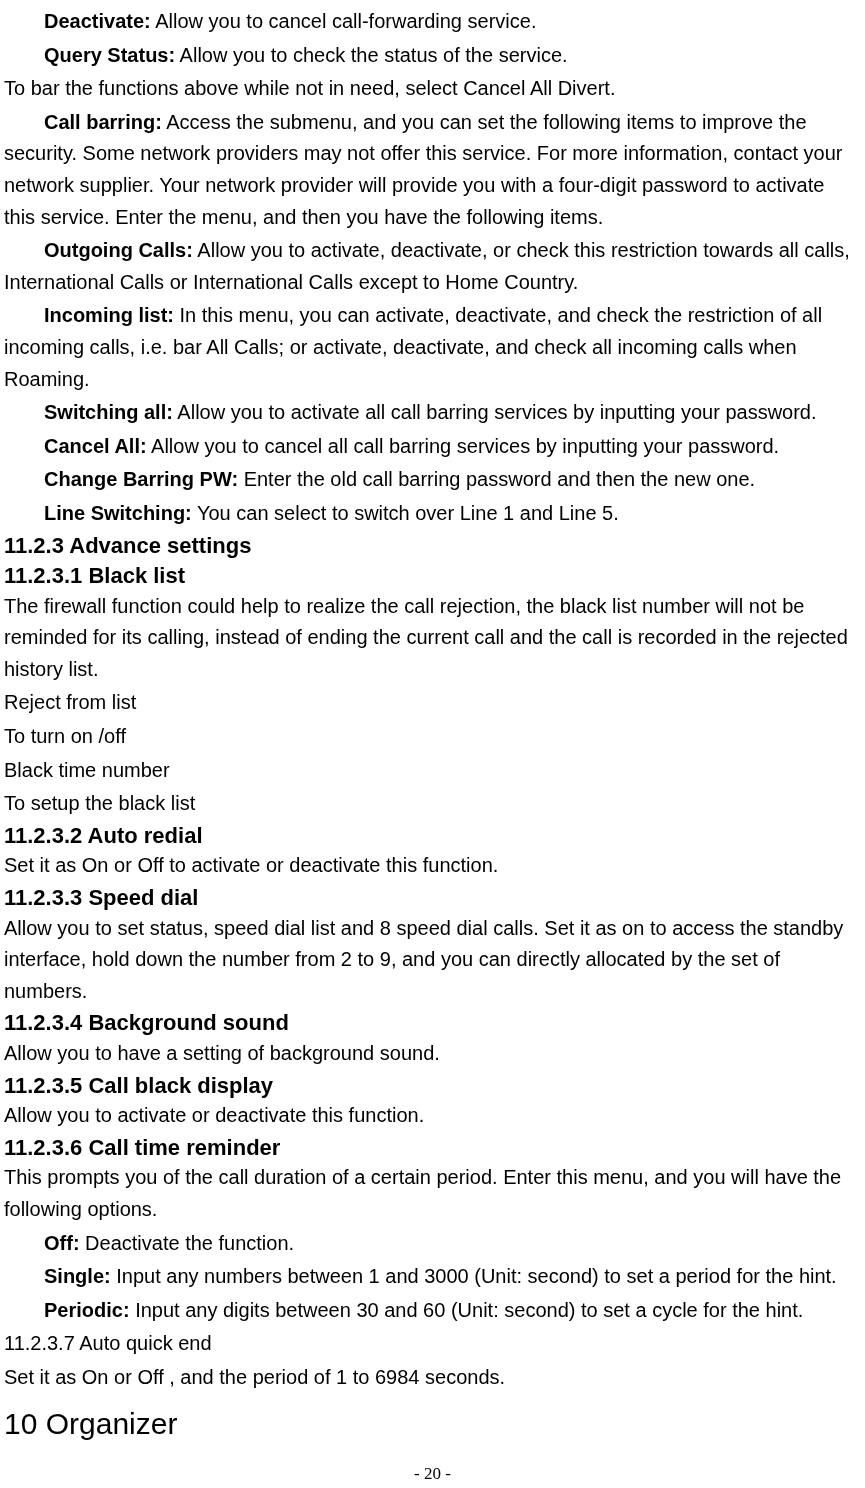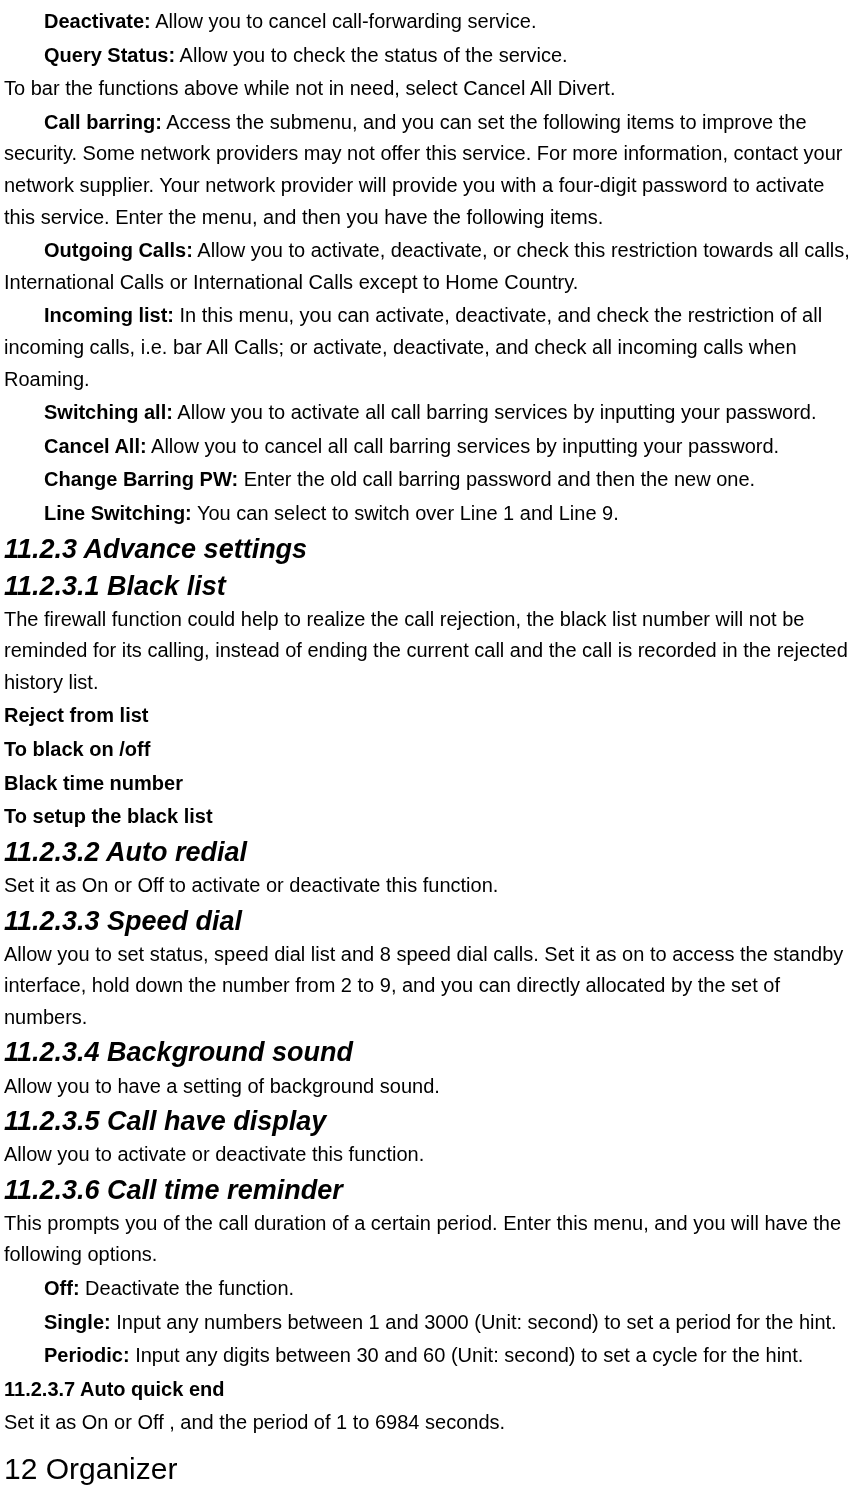--- a/index.html
+++ b/index.html
@@ -11,79 +11,78 @@
       color: #000;
       background: #fff;
       margin: 0;
       padding: 6px 4px 20px 4px;
       width: 865px;
     }
     .para { margin: 0 0 2px 0; }
     .bold-label { font-weight: bold; margin-left: 40px; }
     .h3 {
       font-weight: bold;
-      font-size: 27px;
+      font-size: 22px;
       line-height: 1.3;
       margin: 2px 0 0 0;
-      font-style: italic;
     }
     .h2 {
       font-weight: normal;
       font-size: 30px;
       line-height: 1.3;
       margin: 10px 0 8px 0;
     }
     .bold-line {
-      font-weight: bold;
+      font-weight: normal;
     }
     .footer {
       text-align: center;
       font-family: "Times New Roman", Times, serif;
       font-size: 17px;
       margin-top: 18px;
     }
   </style>
 </head>
 <body>
 
 <div class="para"><span class="bold-label">Deactivate:</span><span> Allow you to cancel call-forwarding service.</span></div>
 <div class="para"><span class="bold-label">Query Status:</span><span> Allow you to check the status of the service.</span></div>
 <div class="para"><span>To bar the functions above while not in need, select Cancel All Divert.</span></div>
 <div class="para"><span class="bold-label">Call barring:</span><span> Access the submenu, and you can set the following items to improve the security. Some network providers may not offer this service. For more information, contact your network supplier. Your network provider will provide you with a four-digit password to activate this service. Enter the menu, and then you have the following items.</span></div>
 <div class="para"><span class="bold-label">Outgoing Calls:</span><span> Allow you to activate, deactivate, or check this restriction towards all calls, International Calls or International Calls except to Home Country.</span></div>
 <div class="para"><span class="bold-label">Incoming list:</span><span> In this menu, you can activate, deactivate, and check the restriction of all incoming calls, i.e. bar All Calls; or activate, deactivate, and check all incoming calls when Roaming.</span></div>
 <div class="para"><span class="bold-label">Switching all:</span><span> Allow you to activate all call barring services by inputting your password.</span></div>
 <div class="para"><span class="bold-label">Cancel All:</span><span> Allow you to cancel all call barring services by inputting your password.</span></div>
 <div class="para"><span class="bold-label">Change Barring PW:</span><span> Enter the old call barring password and then the new one.</span></div>
-<div class="para"><span class="bold-label">Line Switching:</span><span> You can select to switch over Line 1 and Line 9.</span></div>
+<div class="para"><span class="bold-label">Line Switching:</span><span> You can select to switch over Line 1 and Line 5.</span></div>
 
 <div class="h3">11.2.3 Advance settings</div>
 <div class="h3">11.2.3.1 Black list</div>
 <div class="para">The firewall function could help to realize the call rejection, the black list number will not be reminded for its calling, instead of ending the current call and the call is recorded in the rejected history list.</div>
 <div class="para bold-line">Reject from list</div>
-<div class="para bold-line">To black on /off</div>
+<div class="para bold-line">To turn on /off</div>
 <div class="para bold-line">Black time number</div>
 <div class="para bold-line">To setup the black list</div>
 
 <div class="h3">11.2.3.2 Auto redial</div>
 <div class="para">Set it as On or Off to activate or deactivate this function.</div>
 
 <div class="h3">11.2.3.3 Speed dial</div>
 <div class="para">Allow you to set status, speed dial list and 8 speed dial calls. Set it as on to access the standby interface, hold down the number from 2 to 9, and you can directly allocated by the set of numbers.</div>
 
 <div class="h3">11.2.3.4 Background sound</div>
 <div class="para">Allow you to have a setting of background sound.</div>
 
-<div class="h3">11.2.3.5 Call have display</div>
+<div class="h3">11.2.3.5 Call black display</div>
 <div class="para">Allow you to activate or deactivate this function.</div>
 
 <div class="h3">11.2.3.6 Call time reminder</div>
 <div class="para">This prompts you of the call duration of a certain period. Enter this menu, and you will have the following options.</div>
 <div class="para"><span class="bold-label">Off:</span><span> Deactivate the function.</span></div>
 <div class="para"><span class="bold-label">Single:</span><span> Input any numbers between 1 and 3000 (Unit: second) to set a period for the hint.</span></div>
 <div class="para"><span class="bold-label">Periodic:</span><span> Input any digits between 30 and 60 (Unit: second) to set a cycle for the hint.</span></div>
 
 <div class="para bold-line">11.2.3.7 Auto quick end</div>
 <div class="para">Set it as On or Off , and the period of 1 to 6984 seconds.</div>
 
-<div class="h2">12 Organizer</div>
+<div class="h2">10 Organizer</div>
 
 <div class="footer">- 20 -</div>
 
 </body></html>

